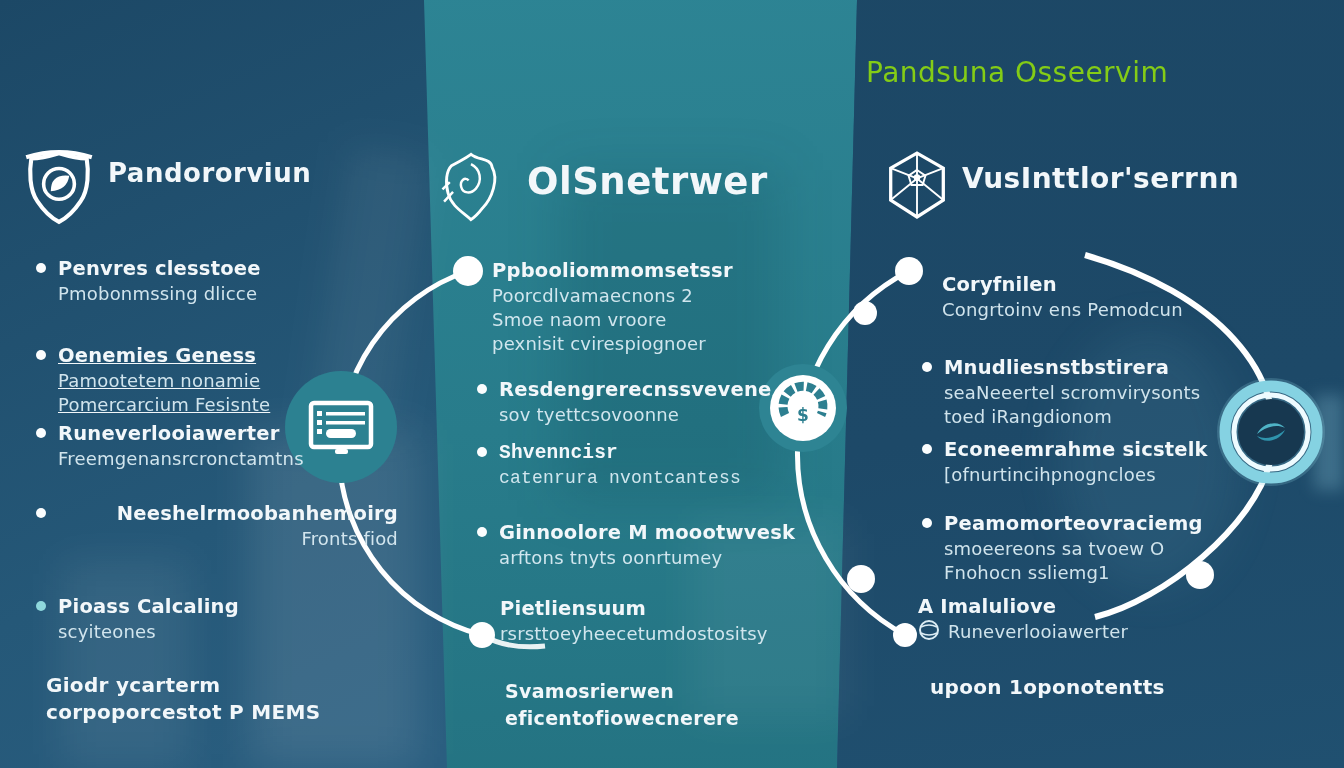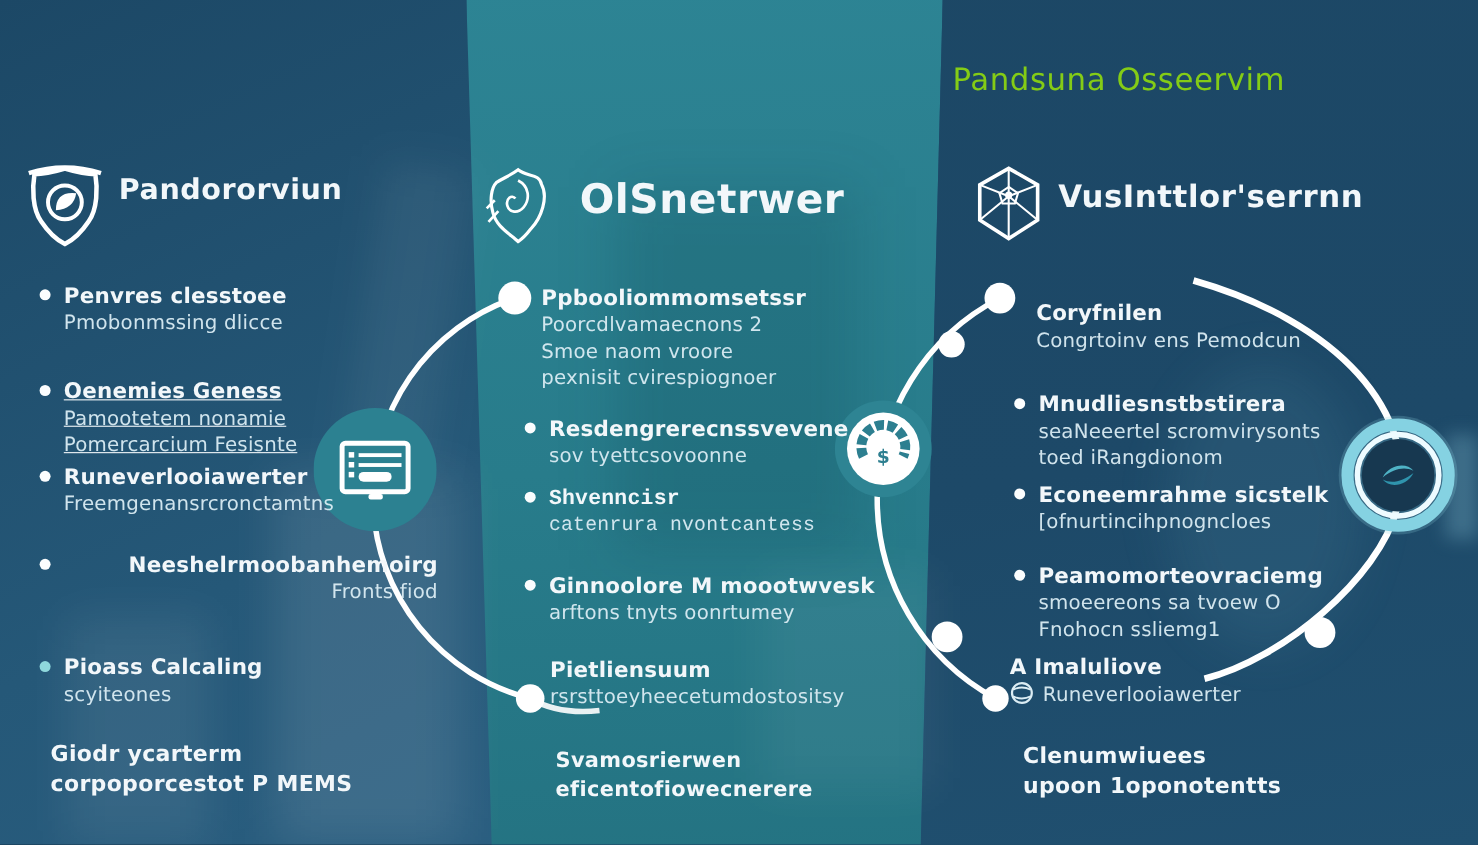--- a/index.html
+++ b/index.html
@@ -209,17 +209,16 @@
   <div class="abs it" style="left:918px;top:594px;">A Imaluliove</div>
   <div class="abs" style="left:918px;top:619px;width:22px;height:22px;">
     <svg width="22" height="22" viewBox="0 0 22 22">
       <circle cx="11" cy="11" r="9" fill="none" stroke="#dcedf4" stroke-width="2"></circle>
       <path d="M3,8 Q11,4 19,8 M3,14 Q11,18 19,14" fill="none" stroke="#dcedf4" stroke-width="1.6"></path>
     </svg>
   </div>
   <div class="abs is" style="left:948px;top:620px;">Runeverlooiawerter</div>
 
   <div class="foot" style="left:930px;top:674px;font-size:20px;">
-    <div>Clenumwiuees</div>
     <div>upoon 1oponotentts</div>
   </div>
 
 </div>
 
 </body></html>

